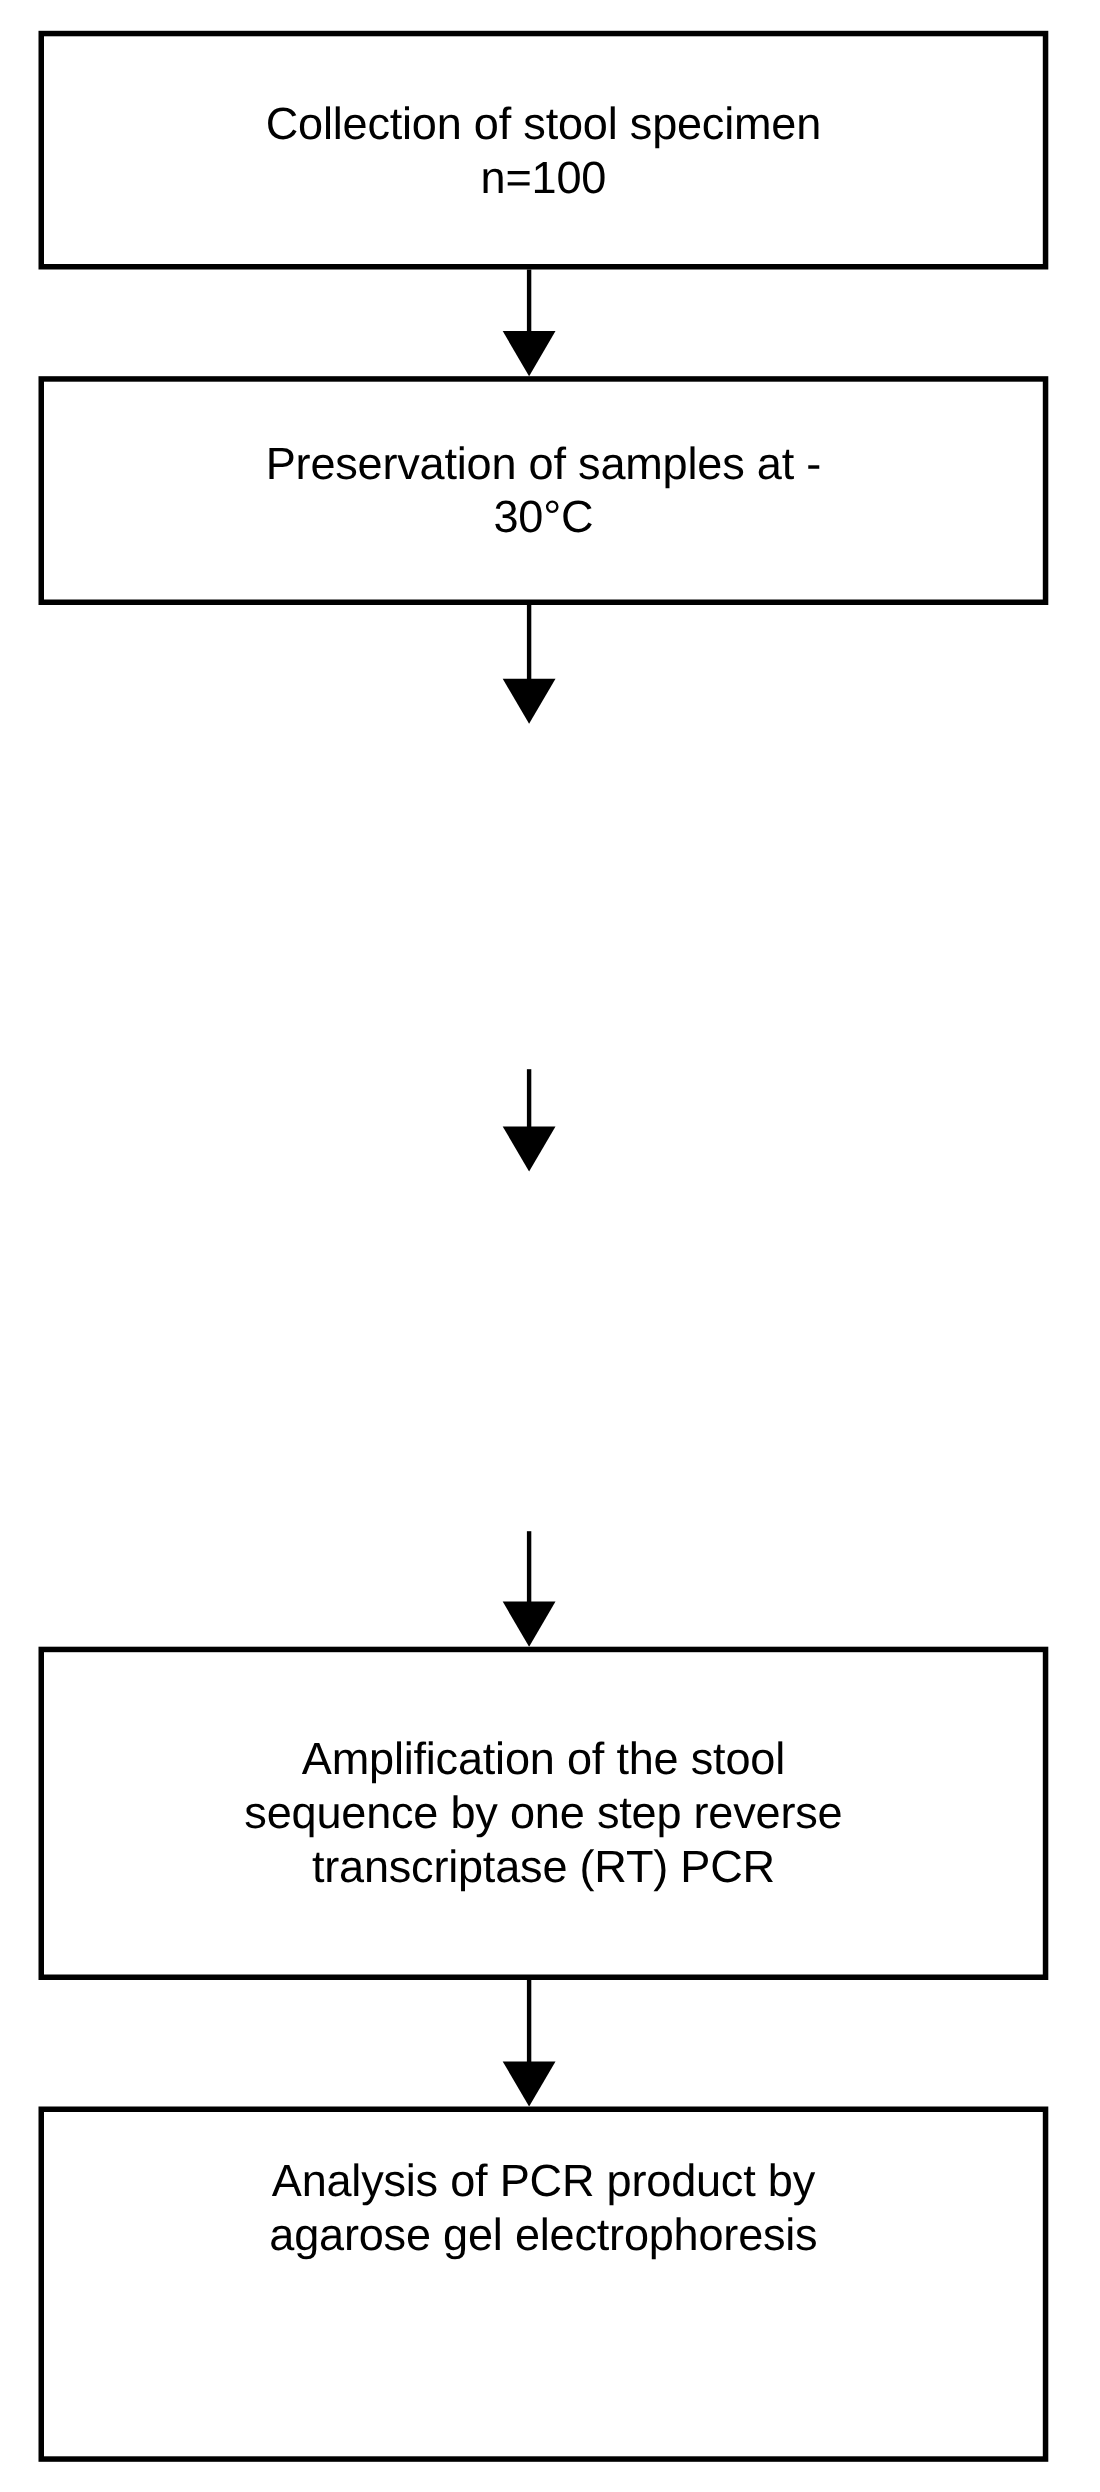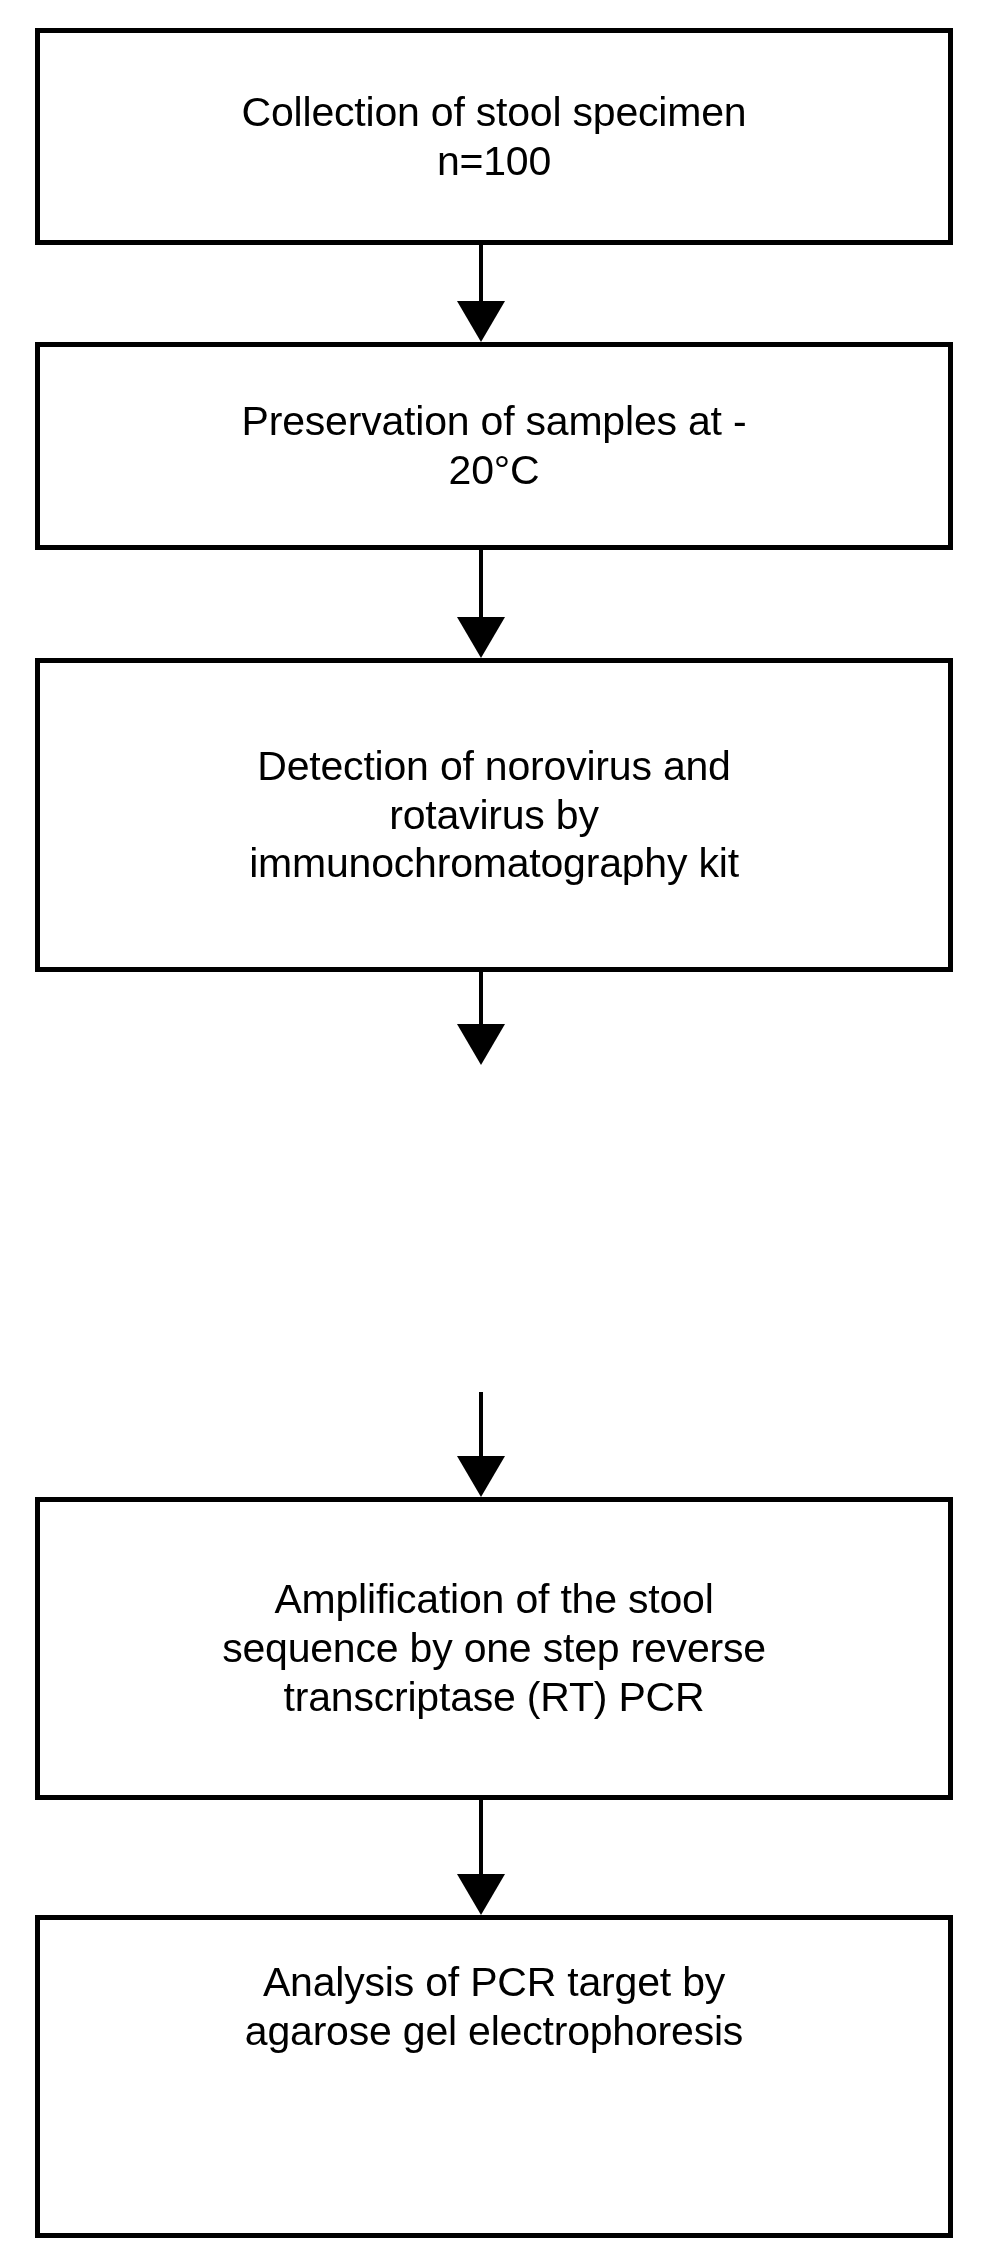--- a/index.html
+++ b/index.html
@@ -79,33 +79,28 @@
 n=100</span>
   </div>
 
   <div class="connector" style="top:245px; height:97px;">
     <div class="stem" style="height:58px;"></div>
     <div class="head" style="top:56px;"></div>
   </div>
 
   <div class="node center" style="top:342px; height:208px;">
     <span class="node-label">Preservation of samples at -
-20°C</span>
+30°C</span>
   </div>
 
   <div class="connector" style="top:550px; height:108px;">
     <div class="stem" style="height:69px;"></div>
     <div class="head" style="top:67px;"></div>
   </div>
 
-  <div class="node center" style="top:658px; height:314px;">
-    <span class="node-label">Detection of norovirus and
-rotavirus by
-immunochromatography kit</span>
-  </div>
 
   <div class="connector" style="top:972px; height:93px;">
     <div class="stem" style="height:54px;"></div>
     <div class="head" style="top:52px;"></div>
   </div>
 
 
   <div class="connector" style="top:1392px; height:105px;">
     <div class="stem" style="height:66px;"></div>
     <div class="head" style="top:64px;"></div>
@@ -116,17 +111,17 @@
 sequence by one step reverse
 transcriptase (RT) PCR</span>
   </div>
 
   <div class="connector" style="top:1800px; height:115px;">
     <div class="stem" style="height:76px;"></div>
     <div class="head" style="top:74px;"></div>
   </div>
 
   <div class="node top" style="top:1915px; height:323px;">
-    <span class="node-label">Analysis of PCR target by
+    <span class="node-label">Analysis of PCR product by
 agarose gel electrophoresis</span>
   </div>
 
 </div>
 
 </body></html>

